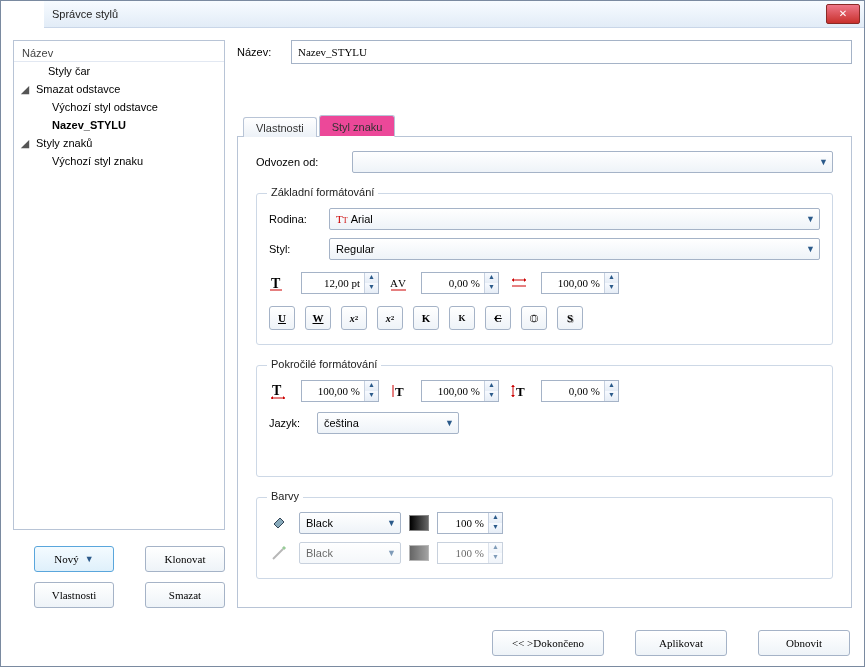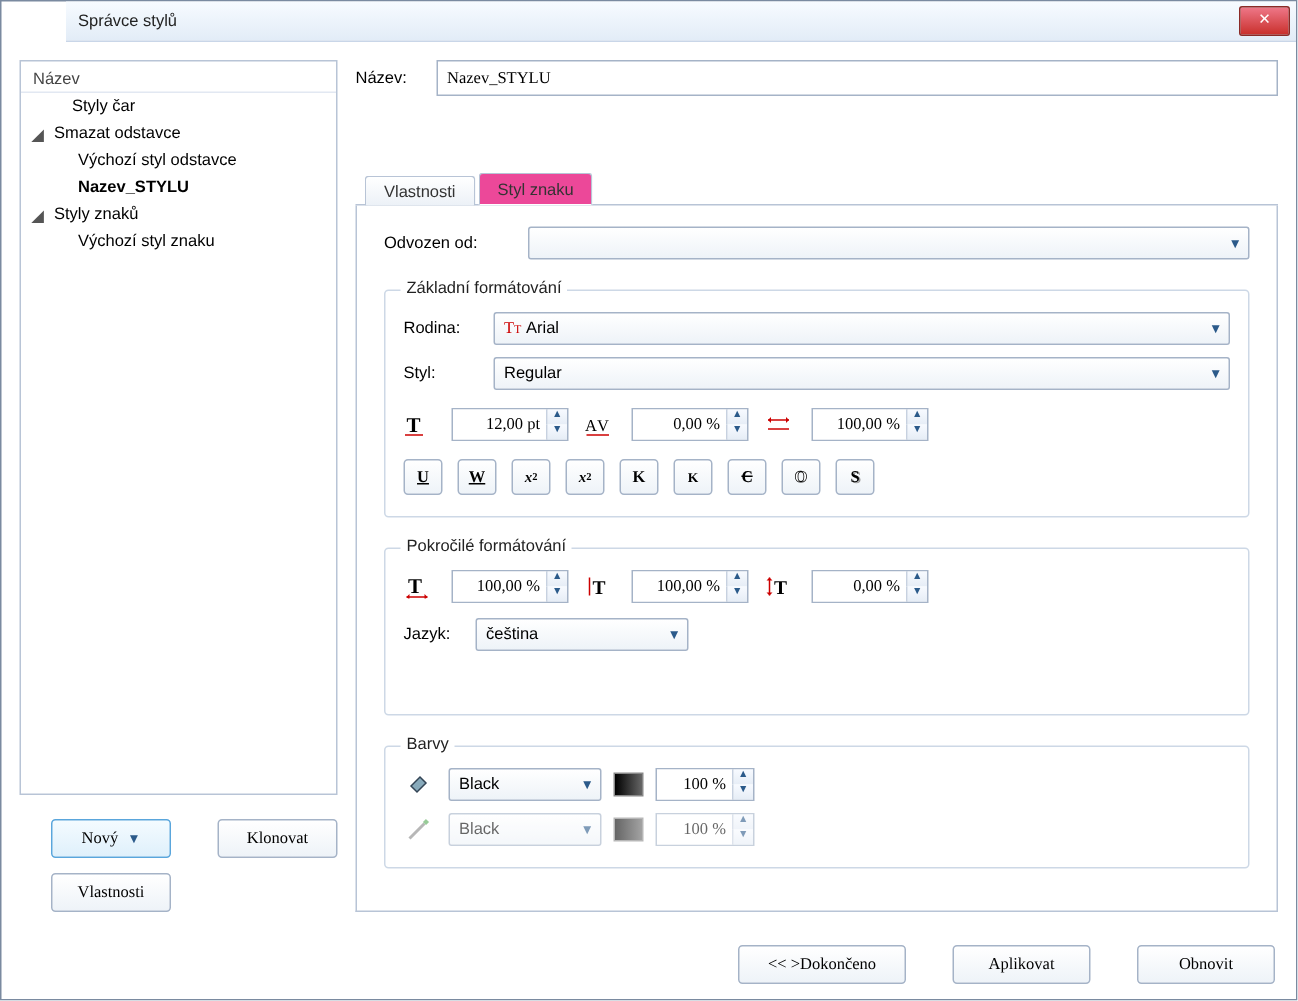--- a/index.html
+++ b/index.html
@@ -81,20 +81,21 @@
             <span class="lbl">Výchozí styl znaku</span>
           </div>
       </div>
       <div class="left-btns">
         <div class="btn emph">
             <span>Nový</span>
             <span class="caret">▼</span>
           </div>
         <div class="btn">Klonovat</div>
         <div class="btn">Vlastnosti</div>
+        <div class="btn">Smazat</div>
       </div>
     </div>
 
     <div class="right-pane">
       <div class="namerow">
         <span class="lblcol" style="width:46px">Název:</span>
         <input type="text" value="Nazev_STYLU" style="">
       </div>
 
       <div style="display:flex;flex-direction:column;flex:1;">

